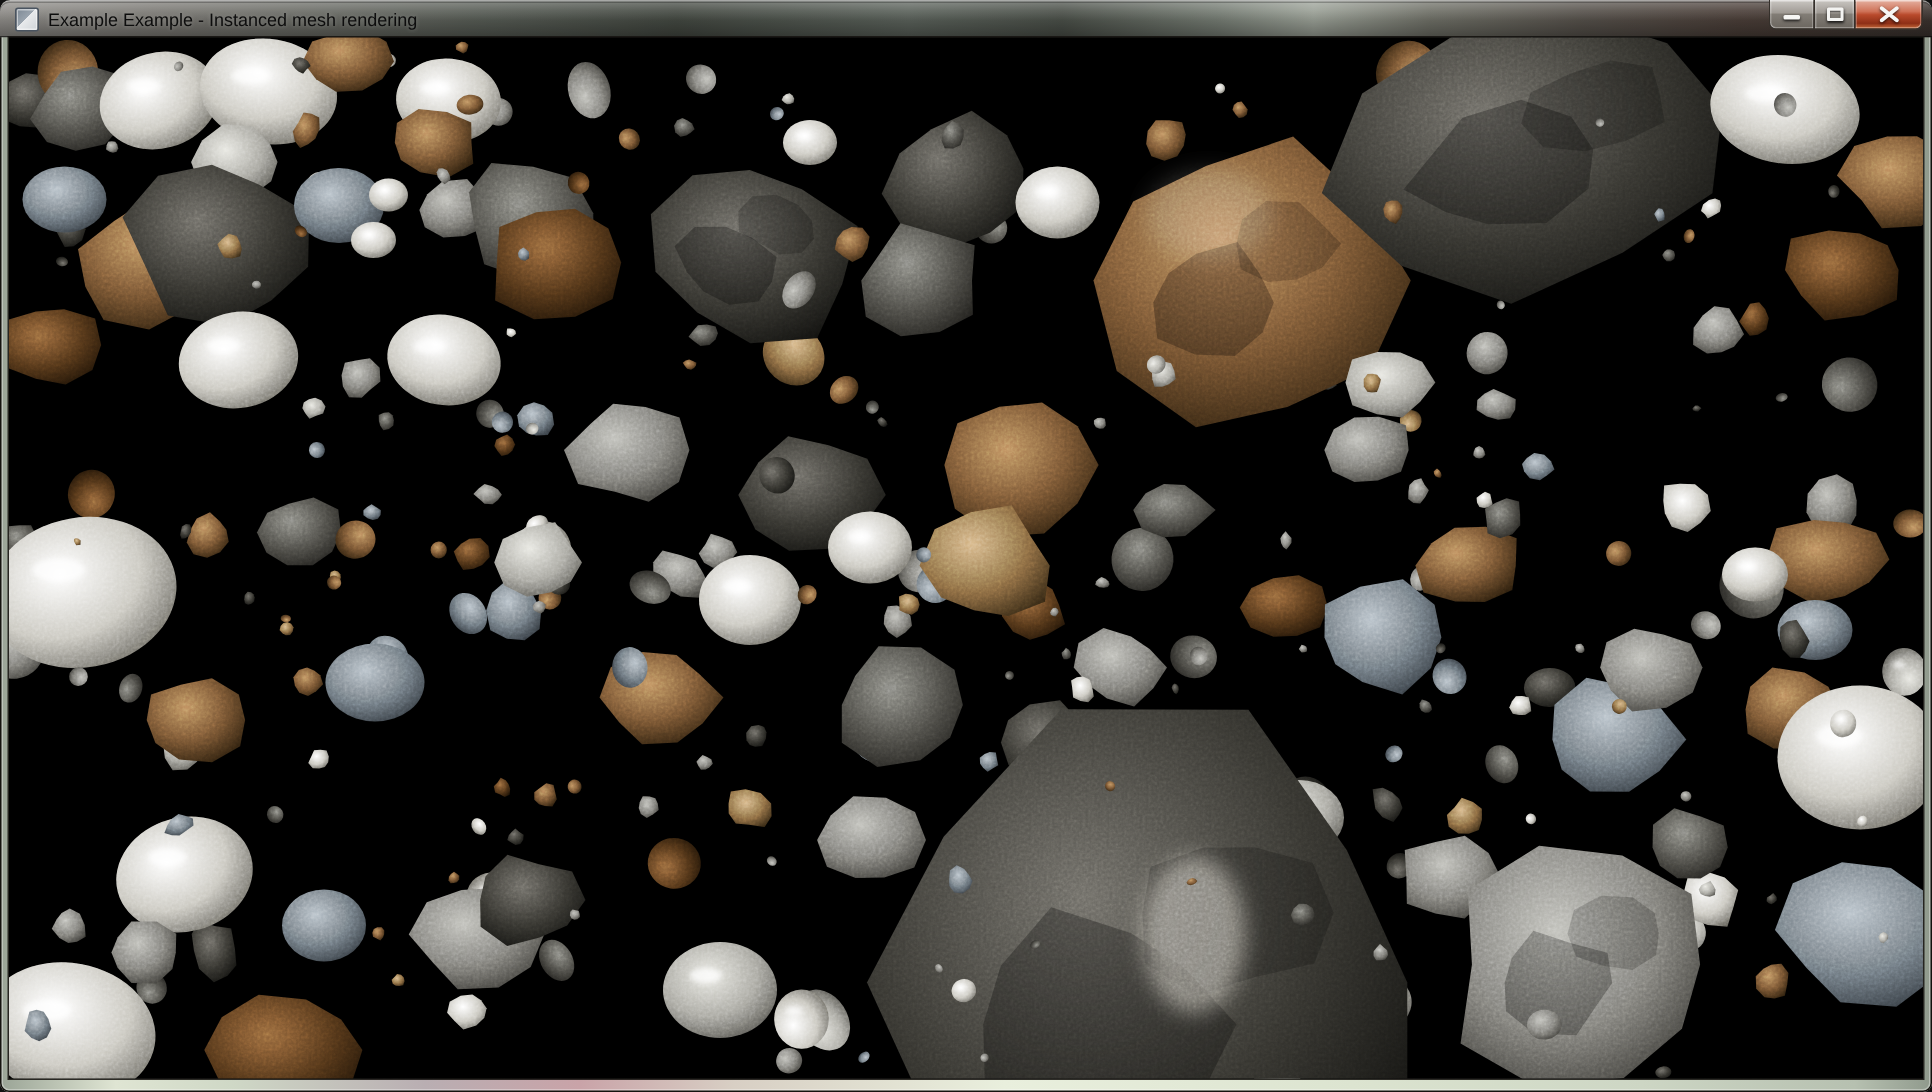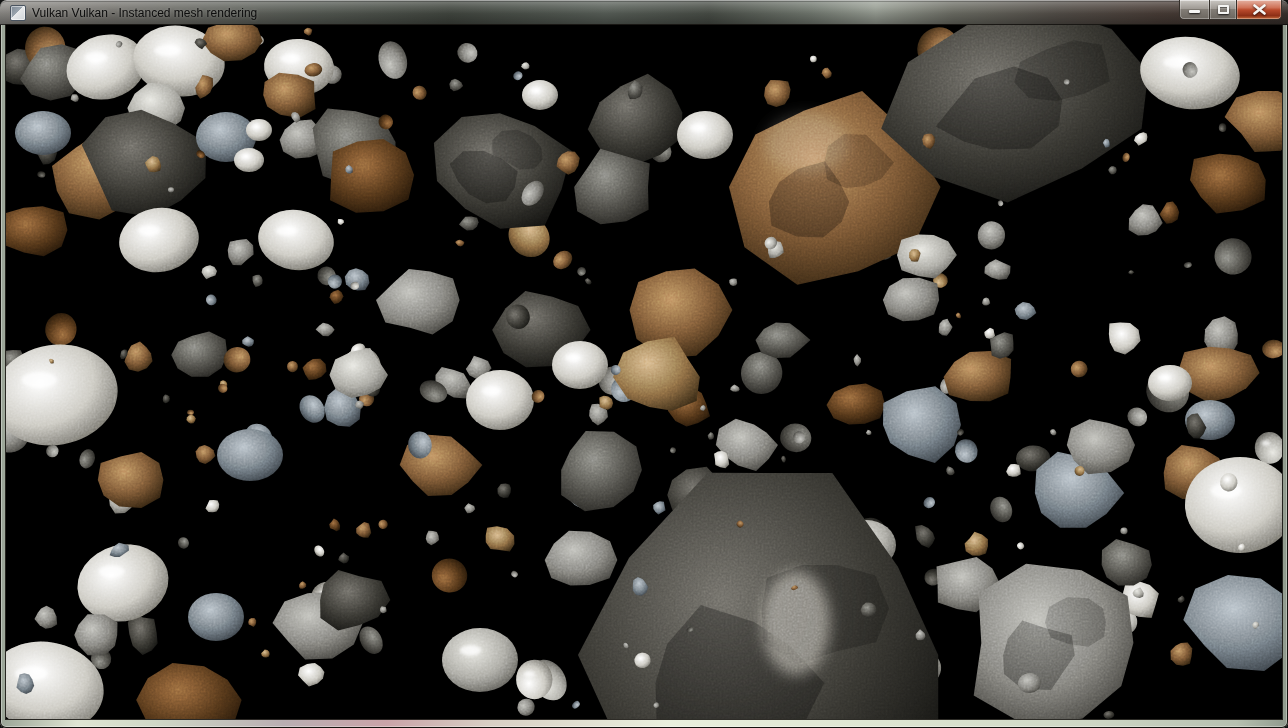--- a/index.html
+++ b/index.html
@@ -51,21 +51,21 @@
     background:#000;box-shadow:0 0 0 1px rgba(25,23,20,0.9);
   }
   .content svg{display:block;}
 </style>
 </head>
 <body>
 
 <div class="window">
   <div class="titlebar">
     <div class="app-icon"></div>
-    <div class="title-text">Vulkan Vulkan - Instanced mesh rendering</div>
+    <div class="title-text">Example Example - Instanced mesh rendering</div>
     <div class="controls">
       <div class="win-btn btn-min" title="Minimize">
         <span class="glyph-min"></span>
       </div>
       <div class="win-btn btn-max" title="Maximize">
         <span class="glyph-max"></span>
       </div>
       <div class="win-btn btn-close" title="Close">
         <svg class="glyph-close" width="13" height="11" viewBox="0 0 13 11">
           <path d="M1.5 1.5 L11.5 9.5 M11.5 1.5 L1.5 9.5" stroke="#f6f6f4" stroke-width="2.6" stroke-linecap="round" fill="none"></path>

